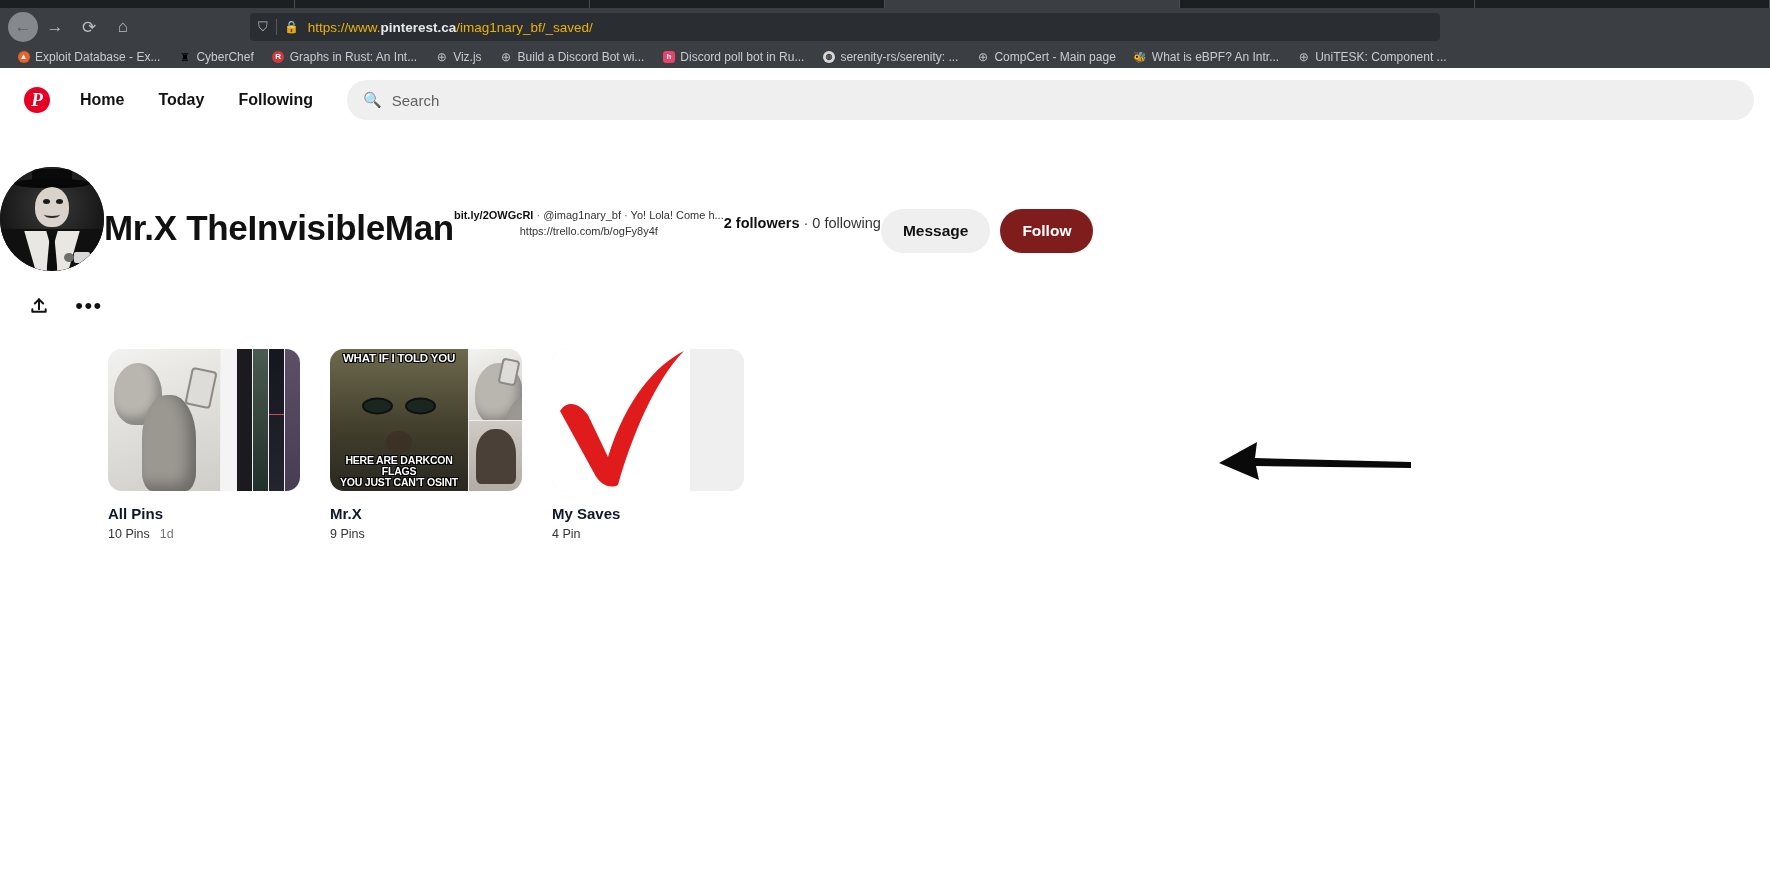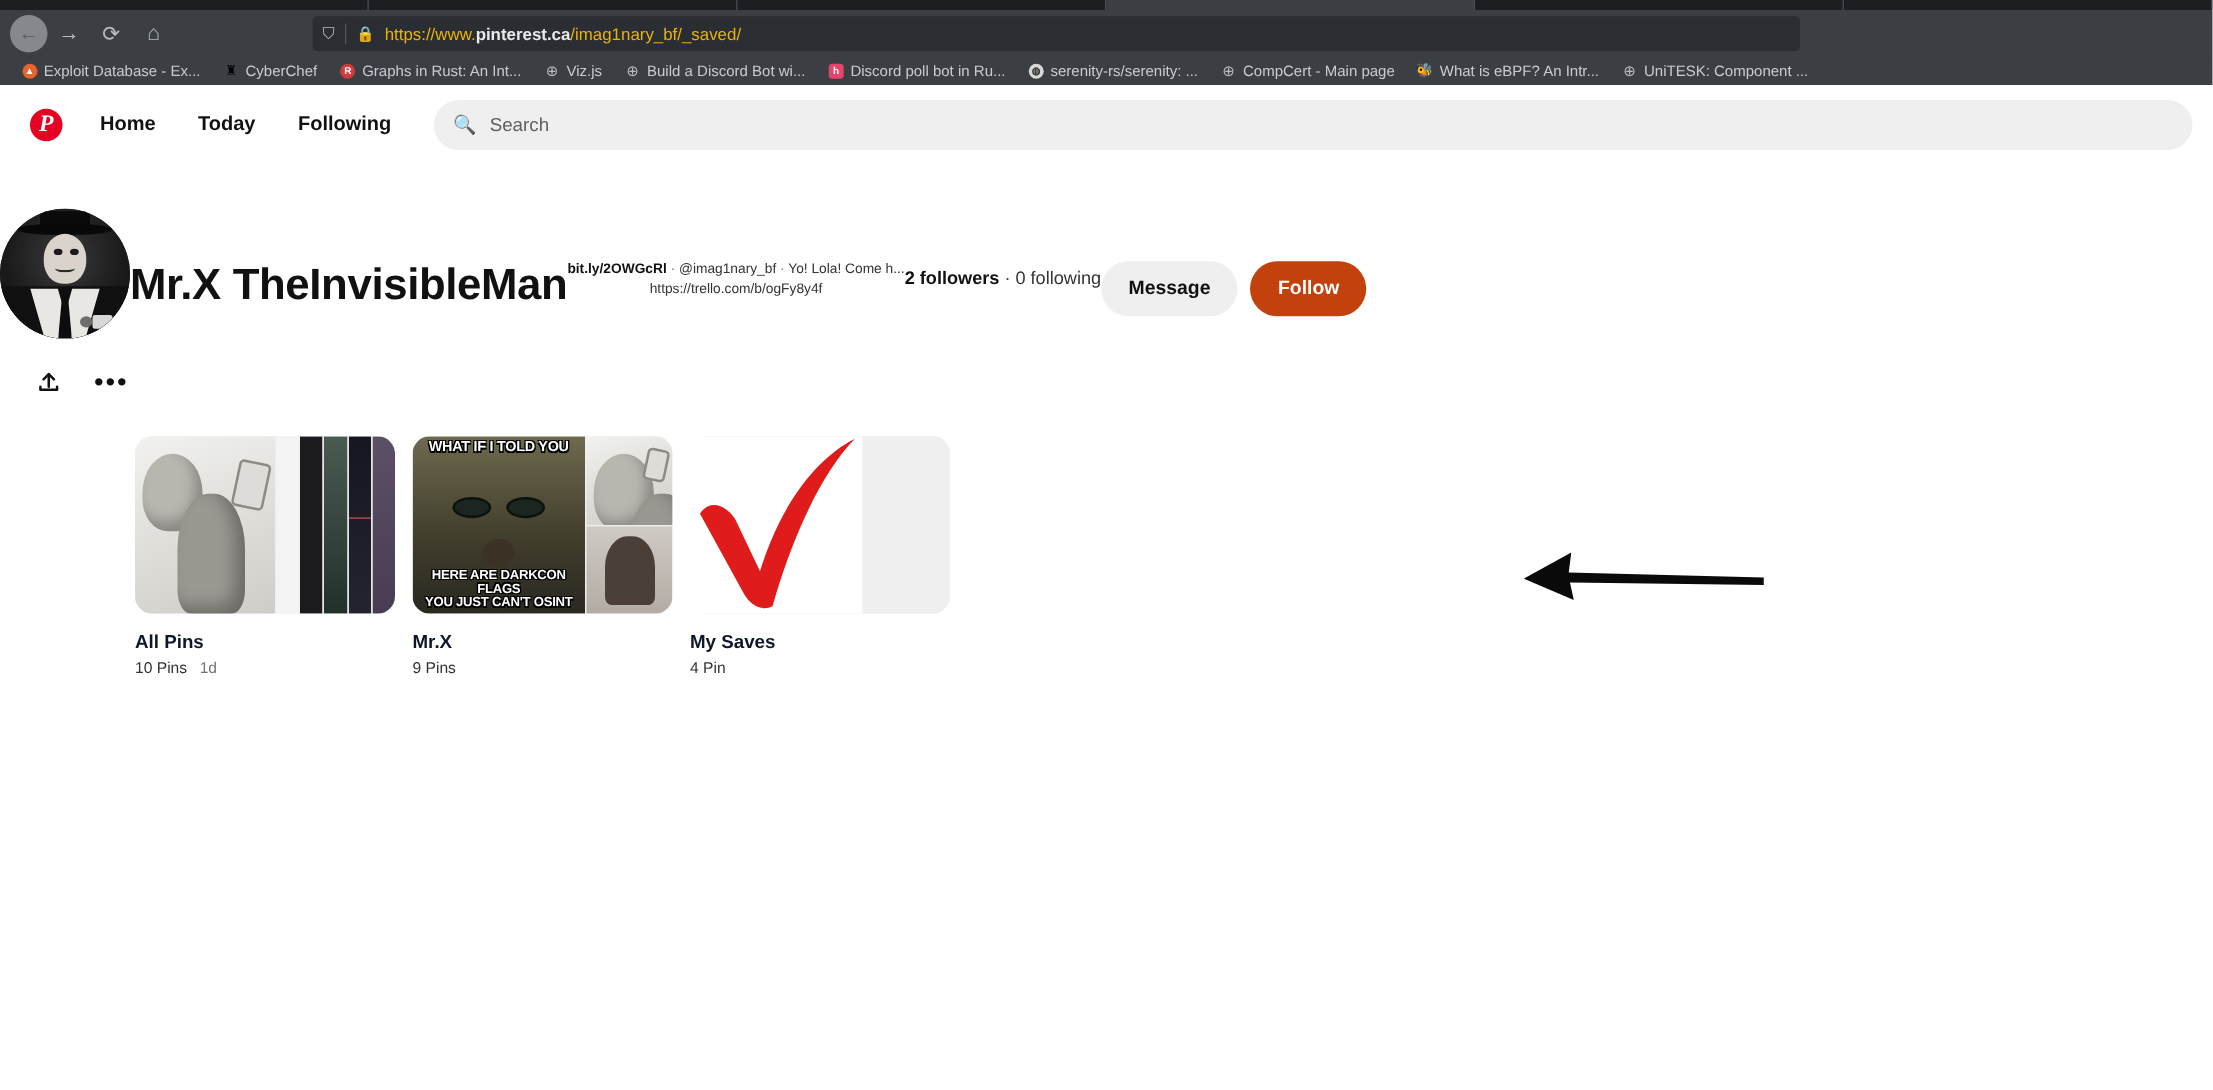--- a/index.html
+++ b/index.html
@@ -194,21 +194,21 @@
     margin-top: 24px; display: flex; gap: 10px; align-items: center;
   }
   .btn {
     height: 44px; border-radius: 24px;
     display: flex; align-items: center; justify-content: center;
     font-size: 15.5px; font-weight: bold;
     padding: 0 22px; border: none; cursor: pointer;
     font-family: "Liberation Sans", sans-serif;
   }
   .btn-message { background: #efefef; color: #111; }
-  .btn-follow { background: #c2410c; color: #fff; }
+  .btn-follow { background: #7f1d1d; color: #fff; }
 
   
   .arrow-annotation {
     position: absolute;
     left: 1215px; top: 303px;
     width: 200px; height: 50px;
     pointer-events: none;
   }
 
   
@@ -222,21 +222,21 @@
     color: #111; font-size: 19px; cursor: pointer;
   }
   .tb-dots { letter-spacing: 1.5px; font-size: 22px; line-height: 0.4; }
 
   
   .boards {
     display: flex; gap: 14px; padding: 30px 0 0 108px;
   }
   .board { width: 208px; }
   .board-thumb {
-    width: 208px; height: 142px;
+    width: 192px; height: 142px;
     border-radius: 14px; overflow: hidden;
     display: flex; gap: 1px; background: #efefef;
   }
   .thumb-main { width: 112px; height: 142px; position: relative; overflow: hidden; }
   .thumb-side { display: flex; flex-direction: column; gap: 1px; flex: 1; }
   .thumb-strip { flex: 1; position: relative; overflow: hidden; }
 
   
   .art-comic {
     position: absolute; inset: 0;

